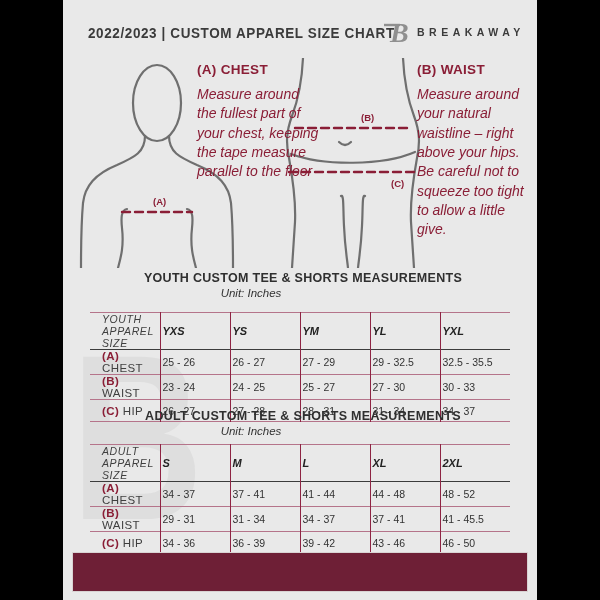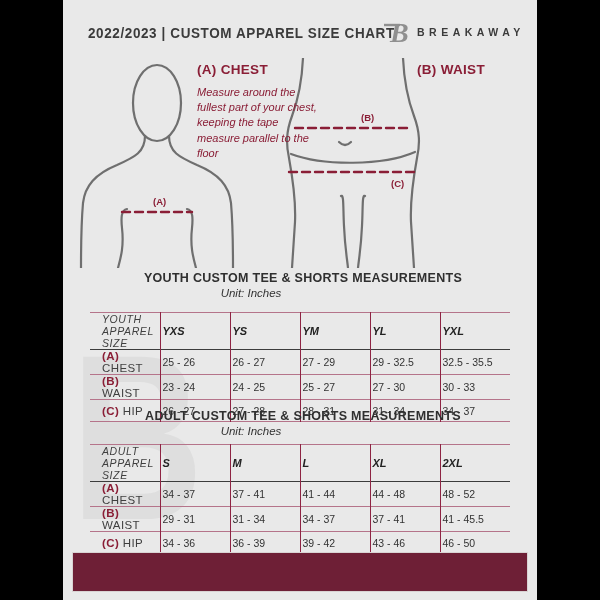--- a/index.html
+++ b/index.html
@@ -44,21 +44,21 @@
   
   .fig{position:absolute;}
   .fig-upper{left:10px;top:60px;width:162px;height:208px;}
   .fig-lower{left:220px;top:58px;width:140px;height:210px;}
   .fig path, .fig ellipse{fill:none;stroke:var(--outline);stroke-width:2.2;stroke-linecap:round;}
   .fig .dash{stroke:var(--maroon);stroke-width:2.4;stroke-dasharray:8 5;}
   .fig text{fill:var(--maroon);font-weight:bold;font-size:9.5px;font-family:"Liberation Sans",sans-serif;}
   
   .instr{position:absolute;color:var(--maroon);}
   .instr h3{font-size:13.5px;font-weight:bold;letter-spacing:.3px;}
-  .instr p{margin-top:8px;font-size:11px;font-style:italic;line-height:1.38;white-space:pre-line;}
+  .instr p{margin-top:8px;font-size:14px;font-style:italic;line-height:1.38;white-space:pre-line;}
   .instr-chest{left:134px;top:62px;width:124px;}
   .instr-waist{left:354px;top:62px;width:112px;}
   .instr-hips{left:354px;top:162px;width:118px;}
   
   .tbl-title{
     position:absolute;left:0;width:480px;text-align:center;
     font-size:12.5px;font-weight:bold;letter-spacing:.3px;color:#2f2f2f;
   }
   .tbl-unit{
     position:absolute;left:0;width:376px;text-align:center;
@@ -129,20 +129,21 @@
       <text x="78" y="63">(B)</text>
       <text x="108" y="129">(C)</text>
     </svg>
 
     <div class="instr instr-chest">
       <h3>(A) CHEST</h3>
       <p>Measure around the fullest part of your chest, keeping the tape measure parallel to the floor</p>
     </div>
     <div class="instr instr-waist">
       <h3>(B) WAIST</h3>
+      <p>Measure around your natural waistline – right above your hips. Be careful not to squeeze too tight to allow a little give.</p>
     </div>
 
     <div class="tbl-title" id="youth-title">YOUTH CUSTOM TEE &amp; SHORTS MEASUREMENTS</div>
     <div class="tbl-unit" id="youth-unit">Unit: Inches</div>
     <table class="size-table" id="youth-table">
         <thead>
           <tr>
             <th class="lbl">YOUTH APPAREL SIZE</th>
             <th>YXS</th>
             <th>YS</th>

